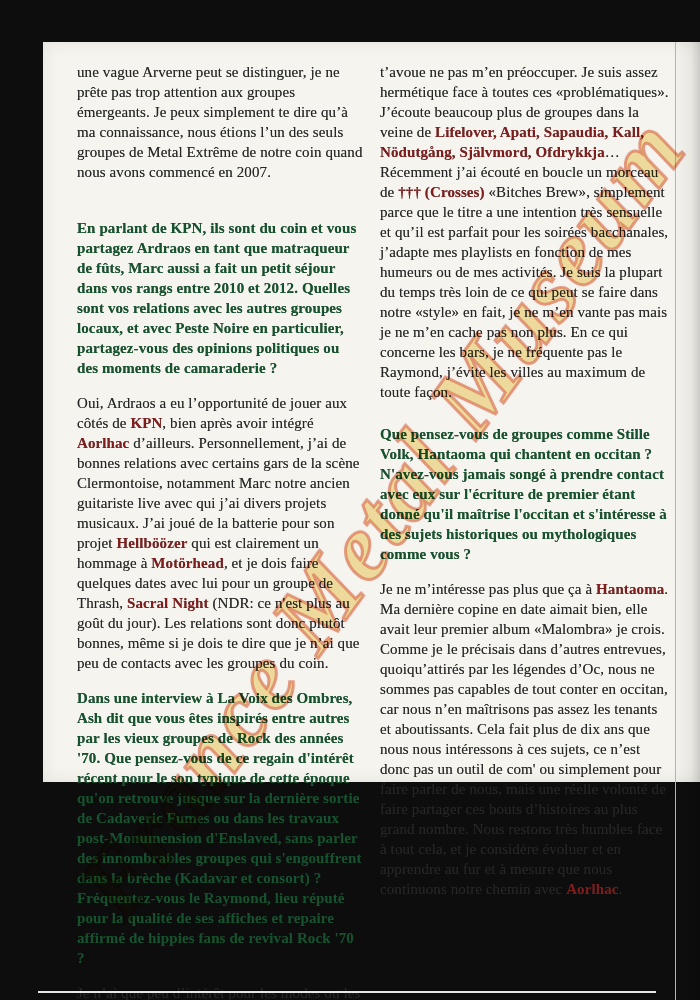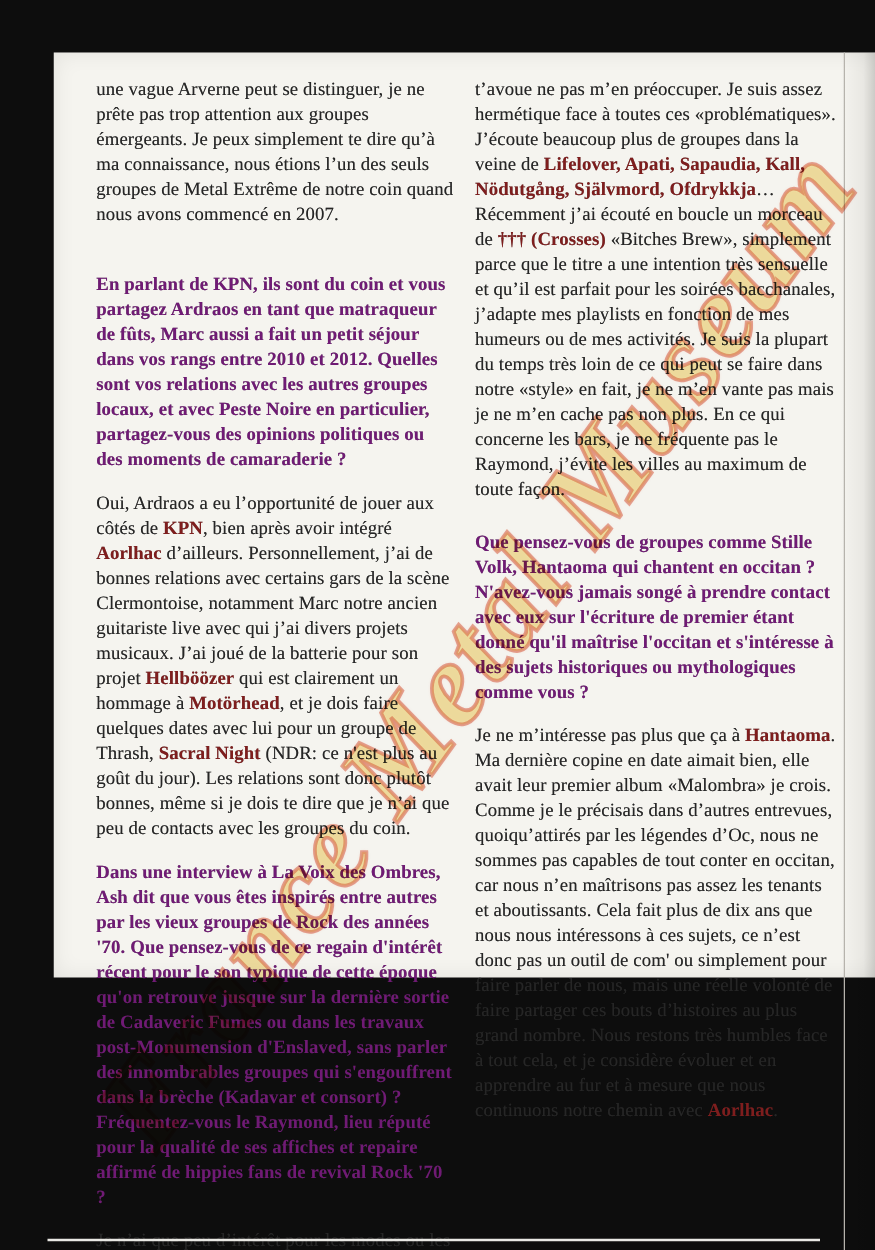--- a/index.html
+++ b/index.html
@@ -18,21 +18,21 @@
     position:absolute;top:20px;
     font-size:15px;line-height:20px;color:#262626;
     letter-spacing:0.1px;
     text-shadow:0 0 0.4px rgba(40,40,40,0.55);
   }
   .col-left{left:34px;width:286px;}
   .col-right{left:337px;width:292px;}
   .blk{margin:0 0 15px 0;}
   .col-left .blk:first-child{margin-bottom:36px;}
   .col-right .blk:first-child{margin-bottom:22px;}
-  .q{font-weight:700;color:#701a75;}
+  .q{font-weight:700;color:#14532d;}
   .bold{font-weight:700;color:#7f1d1d;}
   .watermark{
     position:absolute;left:385px;top:520px;width:1100px;height:120px;
     transform:translate(-50%,-50%) rotate(-54deg);
     font-style:italic;font-weight:700;font-size:95px;
     white-space:nowrap;text-align:center;
     color:rgba(248,240,160,0.72);
     -webkit-text-stroke:3px rgba(221,84,52,0.50);
     text-shadow:0 0 3px rgba(221,84,52,0.35);
     letter-spacing:3px;

